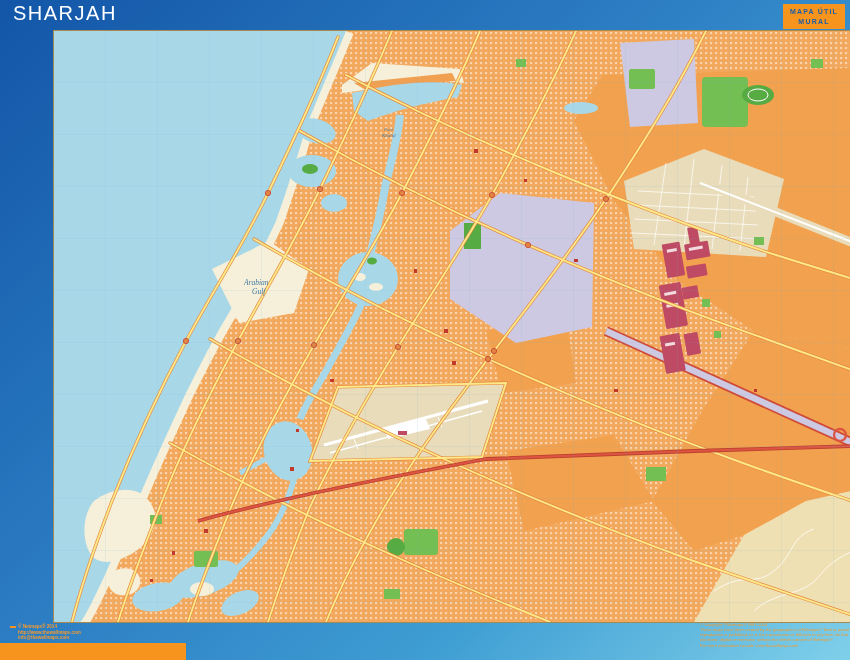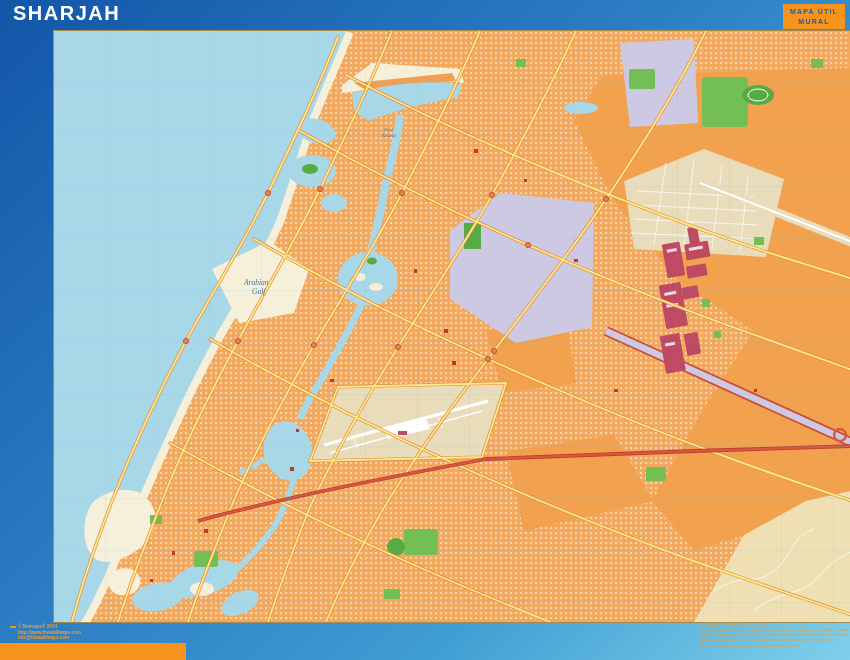--- a/index.html
+++ b/index.html
@@ -13,21 +13,21 @@
     --building-red:#c0392b;
   }
   html,body{margin:0;padding:0;}
   body{
     width:850px;height:660px;position:relative;overflow:hidden;
     font-family:"Liberation Sans", sans-serif;
     background:linear-gradient(135deg,var(--frame-blue-dark) 0%,var(--frame-blue-mid) 45%,#3f9ed3 72%,var(--frame-blue-light) 100%);
   }
   .title{
     position:absolute;left:13px;top:2px;color:var(--title-white);
-    font-size:20px;font-weight:bold;letter-spacing:1.5px;
+    font-size:20px;font-weight:normal;letter-spacing:1.5px;
   }
   .badge{
     position:absolute;right:5px;top:4px;width:62px;height:25px;
     background:var(--badge-orange);color:var(--badge-text);
     display:flex;flex-direction:column;align-items:center;justify-content:center;
     font-size:7px;font-weight:bold;letter-spacing:1.2px;line-height:1.35;
   }
   .map-wrap{
     position:absolute;left:8px;top:30px;width:834px;height:591px;
     border:1px solid var(--map-border);box-sizing:content-box;background:var(--land);margin-left:45px;

